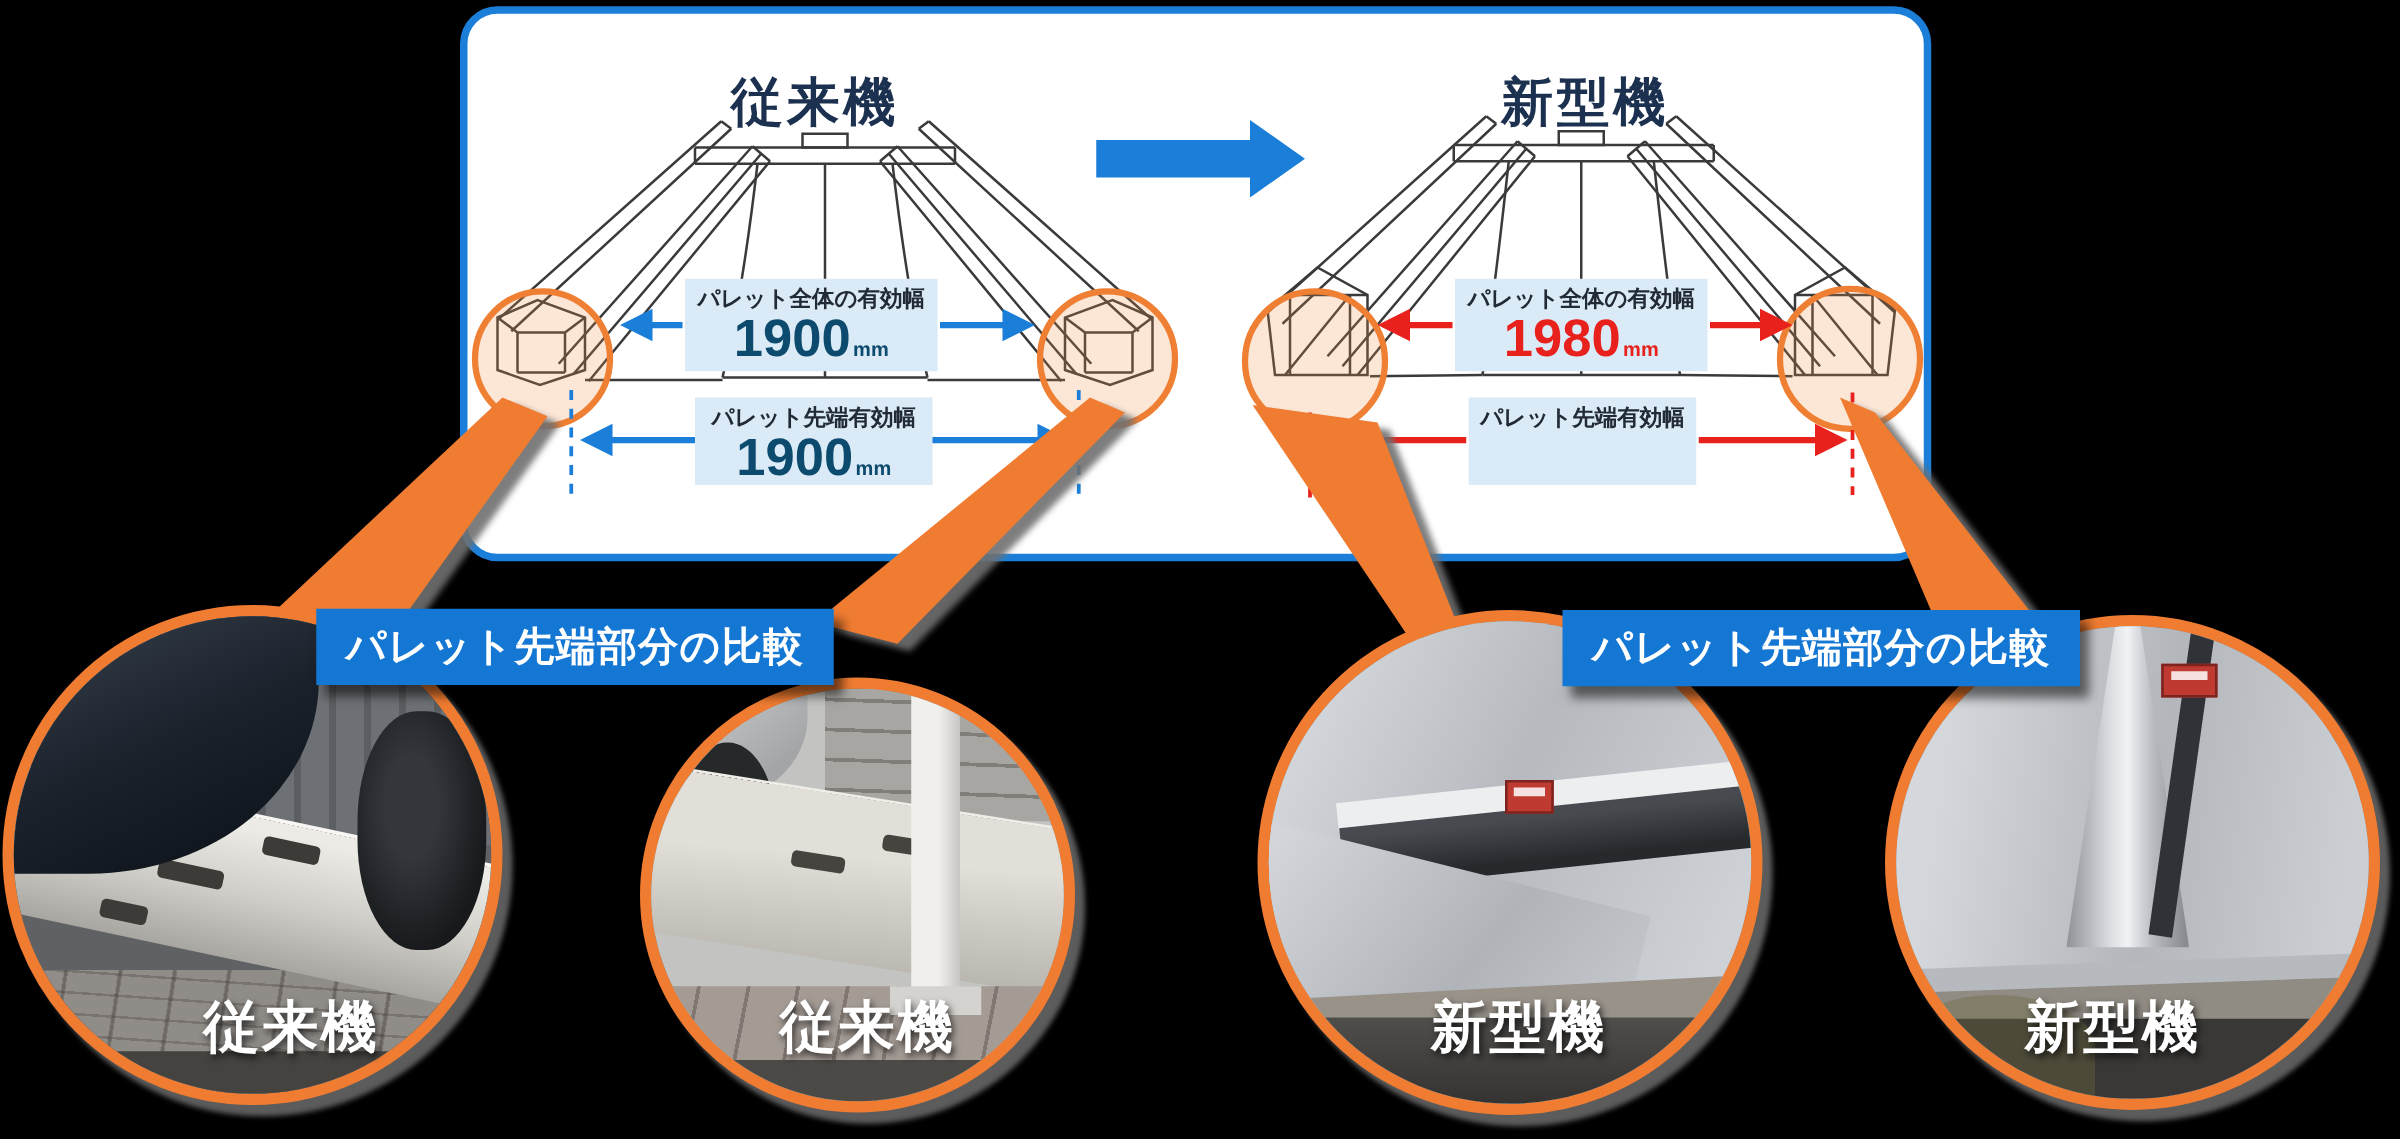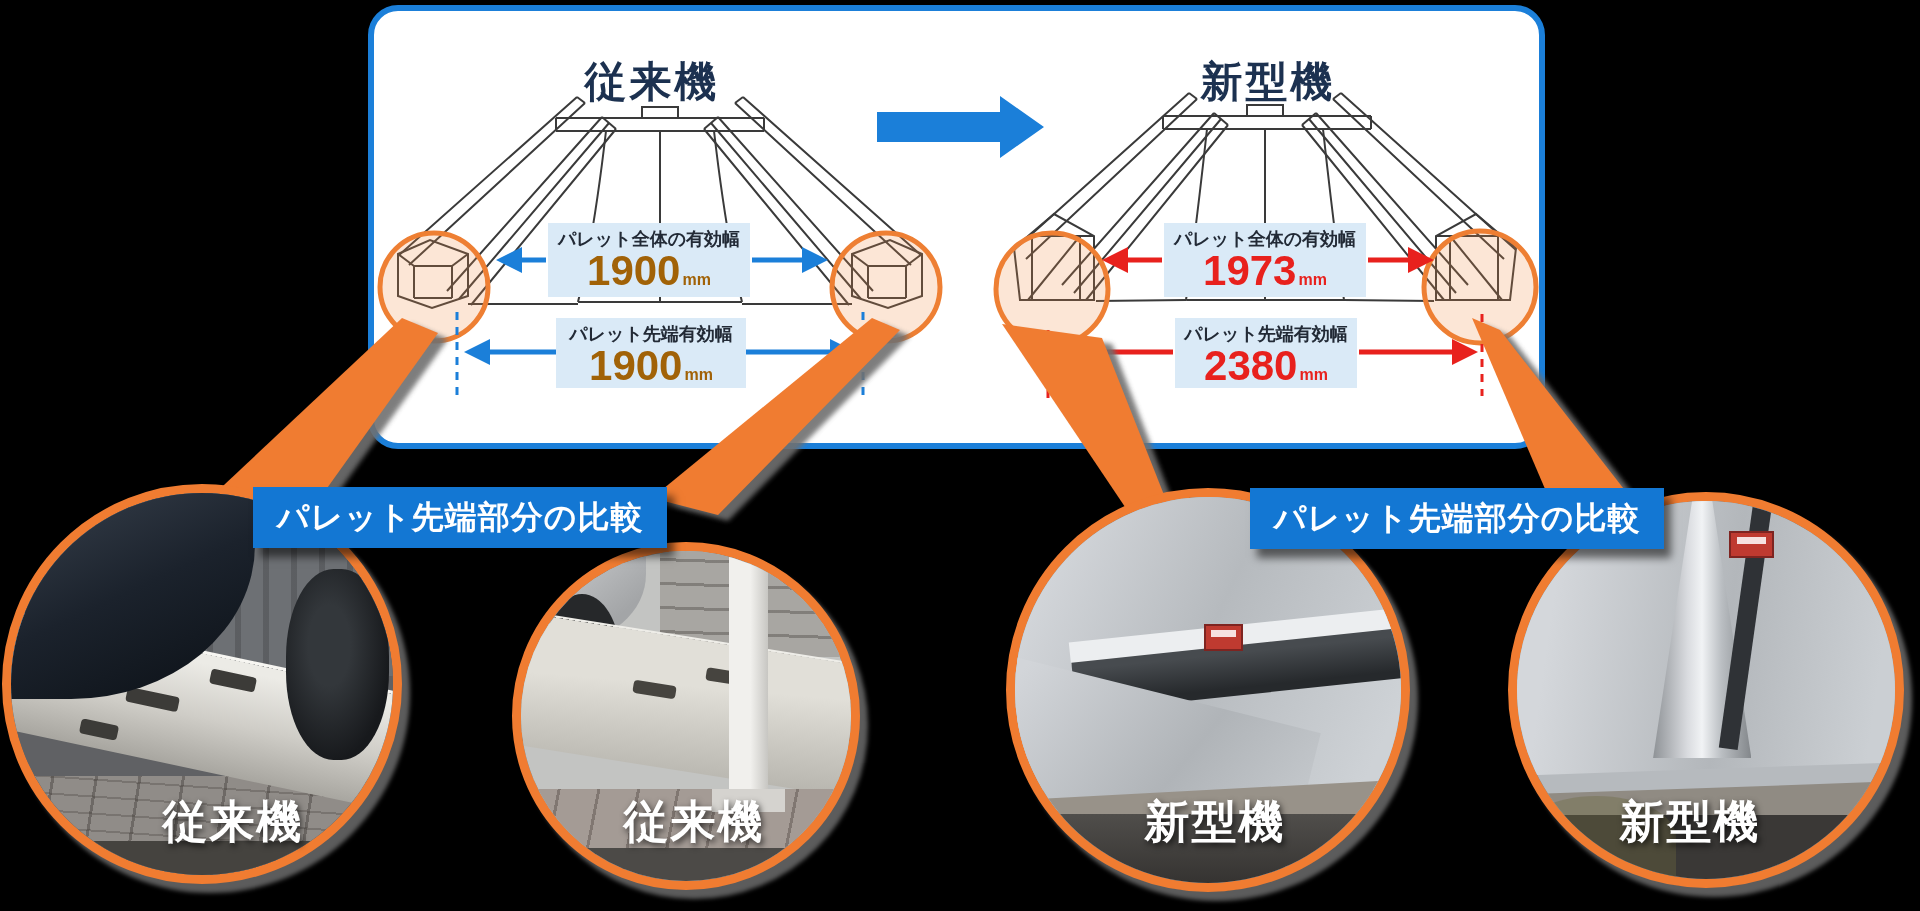--- a/index.html
+++ b/index.html
@@ -17,21 +17,21 @@
 
   
   svg.art{position:absolute;left:0;top:0;pointer-events:none;}
 
   
   .mbox{position:absolute;background:#daeaf7;text-align:center;box-sizing:border-box;padding-top:5px;}
   .mlabel{font-size:18px;font-weight:bold;color:#222a36;line-height:22px;white-space:nowrap;}
   .mvalue{line-height:42px;white-space:nowrap;}
   .mvalue .num{font-size:42px;font-weight:bold;}
   .mvalue .unit{font-size:16px;font-weight:bold;margin-left:2px;}
-  .blue .num,.blue .unit{color:#a16207;}
+  .blue .num,.blue .unit{color:#0c4a6e;}
   .red  .num,.red  .unit{color:#e8211d;}
   #mbox-a{left:548px;top:223px;width:202px;height:74px;}
   #mbox-b{left:556px;top:318px;width:190px;height:70px;}
   #mbox-c{left:1164px;top:223px;width:202px;height:74px;}
   #mbox-d{left:1175px;top:318px;width:182px;height:70px;}
 
   
   .pcircle{position:absolute;border-radius:50%;border:9px solid #f07c31;box-sizing:border-box;
            overflow:hidden;background:#666;box-shadow:8px 9px 4px rgba(100,100,100,.92);}
   #circle1{left:2px;  top:484px;width:400px;height:400px;}
@@ -221,25 +221,24 @@
   <div class="mbox blue" id="mbox-a">
     <div class="mlabel">パレット全体の有効幅</div>
     <div class="mvalue"><span class="num">1900</span><span class="unit">mm</span></div>
   </div>
   <div class="mbox blue" id="mbox-b">
     <div class="mlabel">パレット先端有効幅</div>
     <div class="mvalue"><span class="num">1900</span><span class="unit">mm</span></div>
   </div>
   <div class="mbox red" id="mbox-c">
     <div class="mlabel">パレット全体の有効幅</div>
-    <div class="mvalue"><span class="num">1973</span><span class="unit">mm</span></div>
+    <div class="mvalue"><span class="num">1980</span><span class="unit">mm</span></div>
   </div>
   <div class="mbox red" id="mbox-d">
     <div class="mlabel">パレット先端有効幅</div>
-    <div class="mvalue"><span class="num">2380</span><span class="unit">mm</span></div>
   </div>
 
   <div class="pcircle" id="circle1">
     <div class="ly c1-bg"></div>
     <div class="ly c1-wall"></div>
     <div class="ly c1-bricks"></div>
     <div class="ly c1-gravel"></div>
     <div class="ly c1-pallet"></div>
     <div class="ly c1-slot" style="left:30%;top:52%;width:14%;height:4%;transform:rotate(12deg);"></div>
     <div class="ly c1-slot" style="left:52%;top:47%;width:12%;height:4%;transform:rotate(12deg);"></div>

